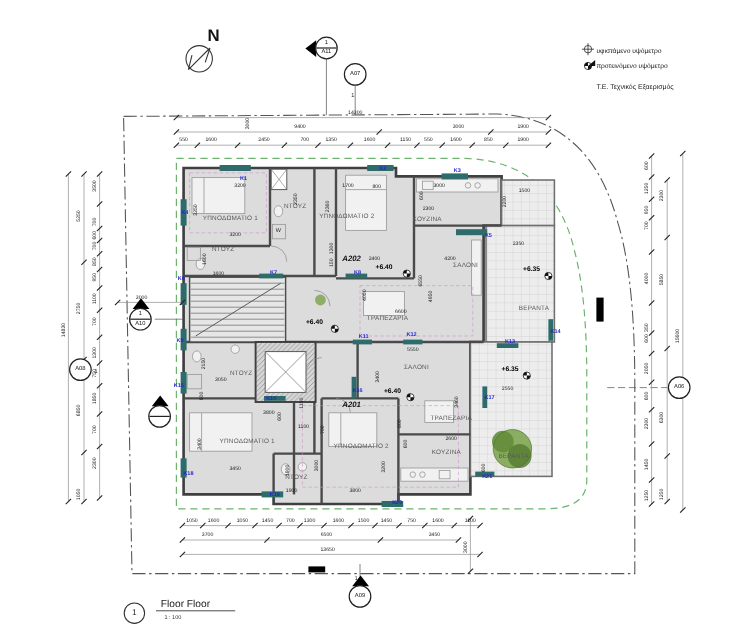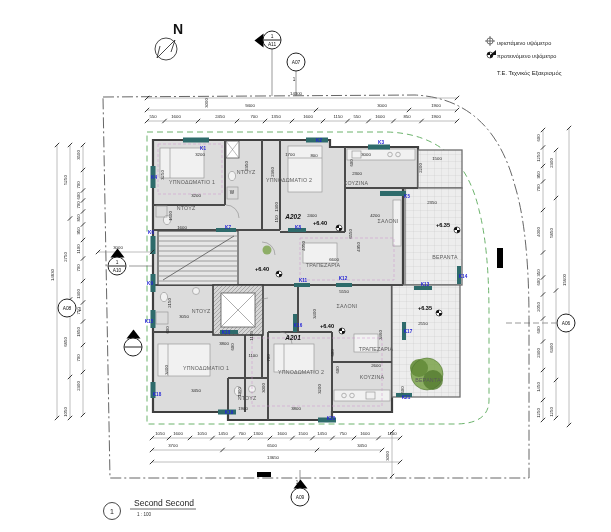--- a/index.html
+++ b/index.html
@@ -555,17 +555,17 @@
       <span>υφιστάμενο υψόμετρο</span>
     </div>
     <div class="row">
       <span>προτεινόμενο υψόμετρο</span>
     </div>
     <div class="note">Τ.Ε. Τεχνικός Εξαερισμός</div>
   </div>
 
   <div>
     <span class="tb-num">1</span>
-    <span class="tb-title">Second Second</span>
+    <span class="tb-title">Floor Floor</span>
     <span class="tb-scale">1 : 100</span>
   </div>
 
 </div>
 
 </body></html>

